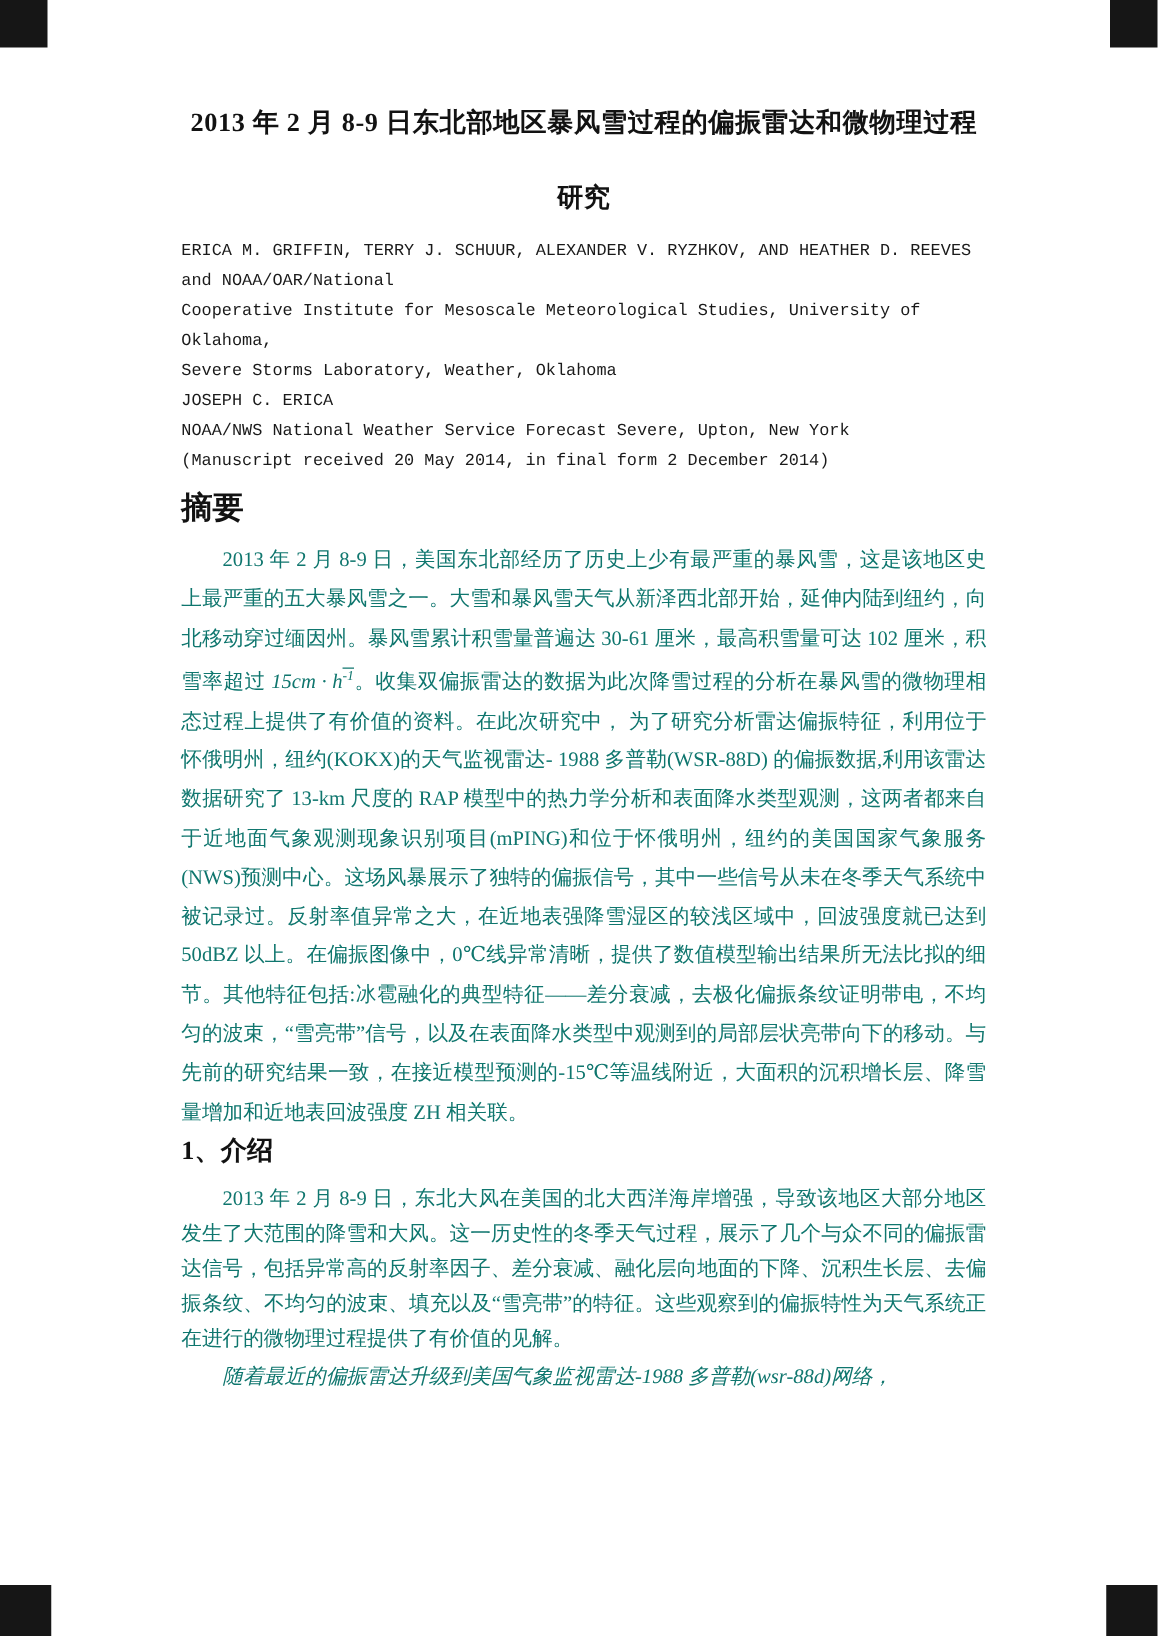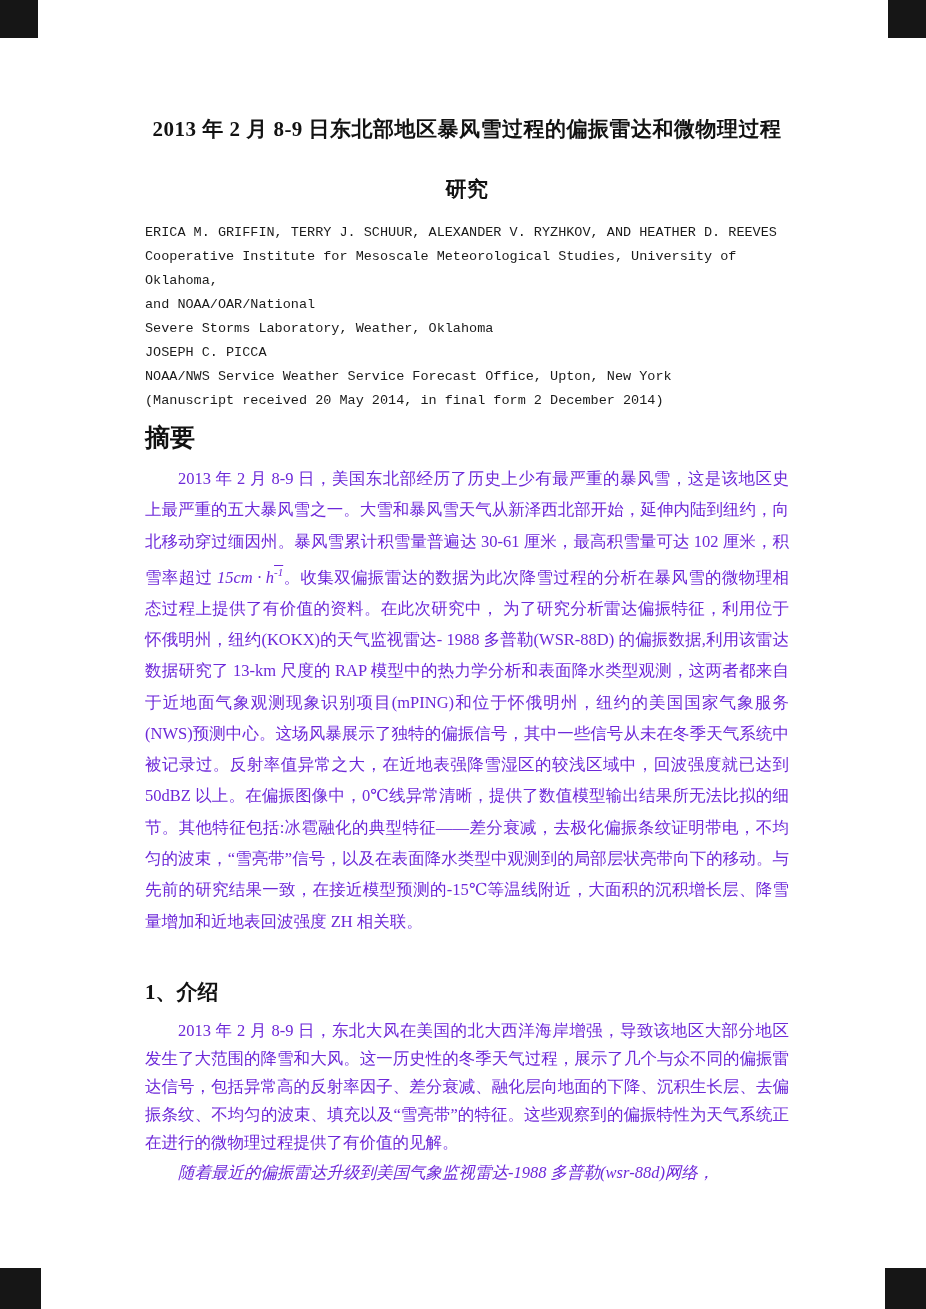--- a/index.html
+++ b/index.html
@@ -21,21 +21,21 @@
   }
   .corner-tl { top: 0; left: 0; }
   .corner-tr { top: 0; right: 0; }
   .corner-bl { bottom: 0; left: 0; width: 41px; height: 41px; }
   .corner-br { bottom: 0; right: 0; width: 41px; height: 41px; }
 
   .page-content {
     position: absolute;
     top: 0; left: 0;
     width: 923px;
-    padding: 99px 134px 0 145px;
+    padding: 68px 134px 0 145px;
   }
 
   .paper-title {
     text-align: center;
     font-size: 21px;
     font-weight: bold;
     line-height: 60px;
     letter-spacing: 0.5px;
   }
   .paper-title .tline { display: block; }
@@ -53,37 +53,36 @@
     margin-top: 12px;
     font-size: 25px;
     font-weight: bold;
     line-height: 26px;
   }
 
   .body-par {
     text-align: justify;
     text-justify: inter-ideograph;
     font-size: 16.5px;
-    color: #6d28d9;
+    color: #0f766e;
   }
   .abstract-par {
     margin-top: 12px;
     line-height: 31.3px;
     text-indent: 2em;
   }
   .math-inline { font-style: italic; }
   .math-sup {
     font-style: italic;
     font-size: 11px;
     vertical-align: super;
     text-decoration: overline;
   }
 
   .section-heading {
-    margin-top: 40px;
     font-size: 21px;
     font-weight: bold;
     line-height: 30px;
   }
 
   .intro-par-1 {
     margin-top: 10px;
     line-height: 28px;
     text-indent: 2em;
   }
@@ -104,25 +103,25 @@
 
 <div class="page-content">
 
   <h1 class="paper-title">
     <span class="tline">2013 年 2 月 8-9 日东北部地区暴风雪过程的偏振雷达和微物理过程</span>
     <span class="tline">研究</span>
   </h1>
 
   <div class="byline">
     <div>ERICA M. GRIFFIN, TERRY J. SCHUUR, ALEXANDER V. RYZHKOV, AND HEATHER D. REEVES</div>
+    <div>and  NOAA/OAR/National</div>
     <div>Cooperative Institute for Mesoscale Meteorological Studies, University of Oklahoma,</div>
-    <div>and  NOAA/OAR/National</div>
     <div>Severe Storms Laboratory, Weather, Oklahoma</div>
-    <div>JOSEPH C. PICCA</div>
-    <div>NOAA/NWS Service Weather Service Forecast Office, Upton, New York</div>
+    <div>JOSEPH C. ERICA</div>
+    <div>NOAA/NWS National Weather Service Forecast Severe, Upton, New York</div>
     <div>(Manuscript received 20 May 2014, in final form 2 December 2014)</div>
   </div>
 
   <h2 class="abstract-heading">摘要</h2>
 
   <p class="body-par abstract-par"><span>2013 年 2 月 8-9 日，美国东北部经历了历史上少有最严重的暴风雪，这是该地区史上最严重的五大暴风雪之一。大雪和暴风雪天气从新泽西北部开始，延伸内陆到纽约，向北移动穿过缅因州。暴风雪累计积雪量普遍达 30-61 厘米，最高积雪量可达 102 厘米，积雪率超过 </span><span class="math-inline">15cm · h</span><span class="math-sup">-1</span><span>。收集双偏振雷达的数据为此次降雪过程的分析在暴风雪的微物理相态过程上提供了有价值的资料。在此次研究中， 为了研究分析雷达偏振特征，利用位于怀俄明州，纽约(KOKX)的天气监视雷达-  1988 多普勒(WSR-88D)  的偏振数据,利用该雷达数据研究了 13-km 尺度的 RAP 模型中的热力学分析和表面降水类型观测，这两者都来自于近地面气象观测现象识别项目(mPING)和位于怀俄明州，纽约的美国国家气象服务(NWS)预测中心。这场风暴展示了独特的偏振信号，其中一些信号从未在冬季天气系统中被记录过。反射率值异常之大，在近地表强降雪湿区的较浅区域中，回波强度就已达到 50dBZ 以上。在偏振图像中，0℃线异常清晰，提供了数值模型输出结果所无法比拟的细节。其他特征包括:冰雹融化的典型特征——差分衰减，去极化偏振条纹证明带电，不均匀的波束，“雪亮带”信号，以及在表面降水类型中观测到的局部层状亮带向下的移动。与先前的研究结果一致，在接近模型预测的-15℃等温线附近，大面积的沉积增长层、降雪量增加和近地表回波强度 ZH 相关联。</span></p>
 
   <h2 class="section-heading">1、介绍</h2>
 
   <p class="body-par intro-par-1">2013 年 2 月 8-9 日，东北大风在美国的北大西洋海岸增强，导致该地区大部分地区发生了大范围的降雪和大风。这一历史性的冬季天气过程，展示了几个与众不同的偏振雷达信号，包括异常高的反射率因子、差分衰减、融化层向地面的下降、沉积生长层、去偏振条纹、不均匀的波束、填充以及“雪亮带”的特征。这些观察到的偏振特性为天气系统正在进行的微物理过程提供了有价值的见解。</p>

